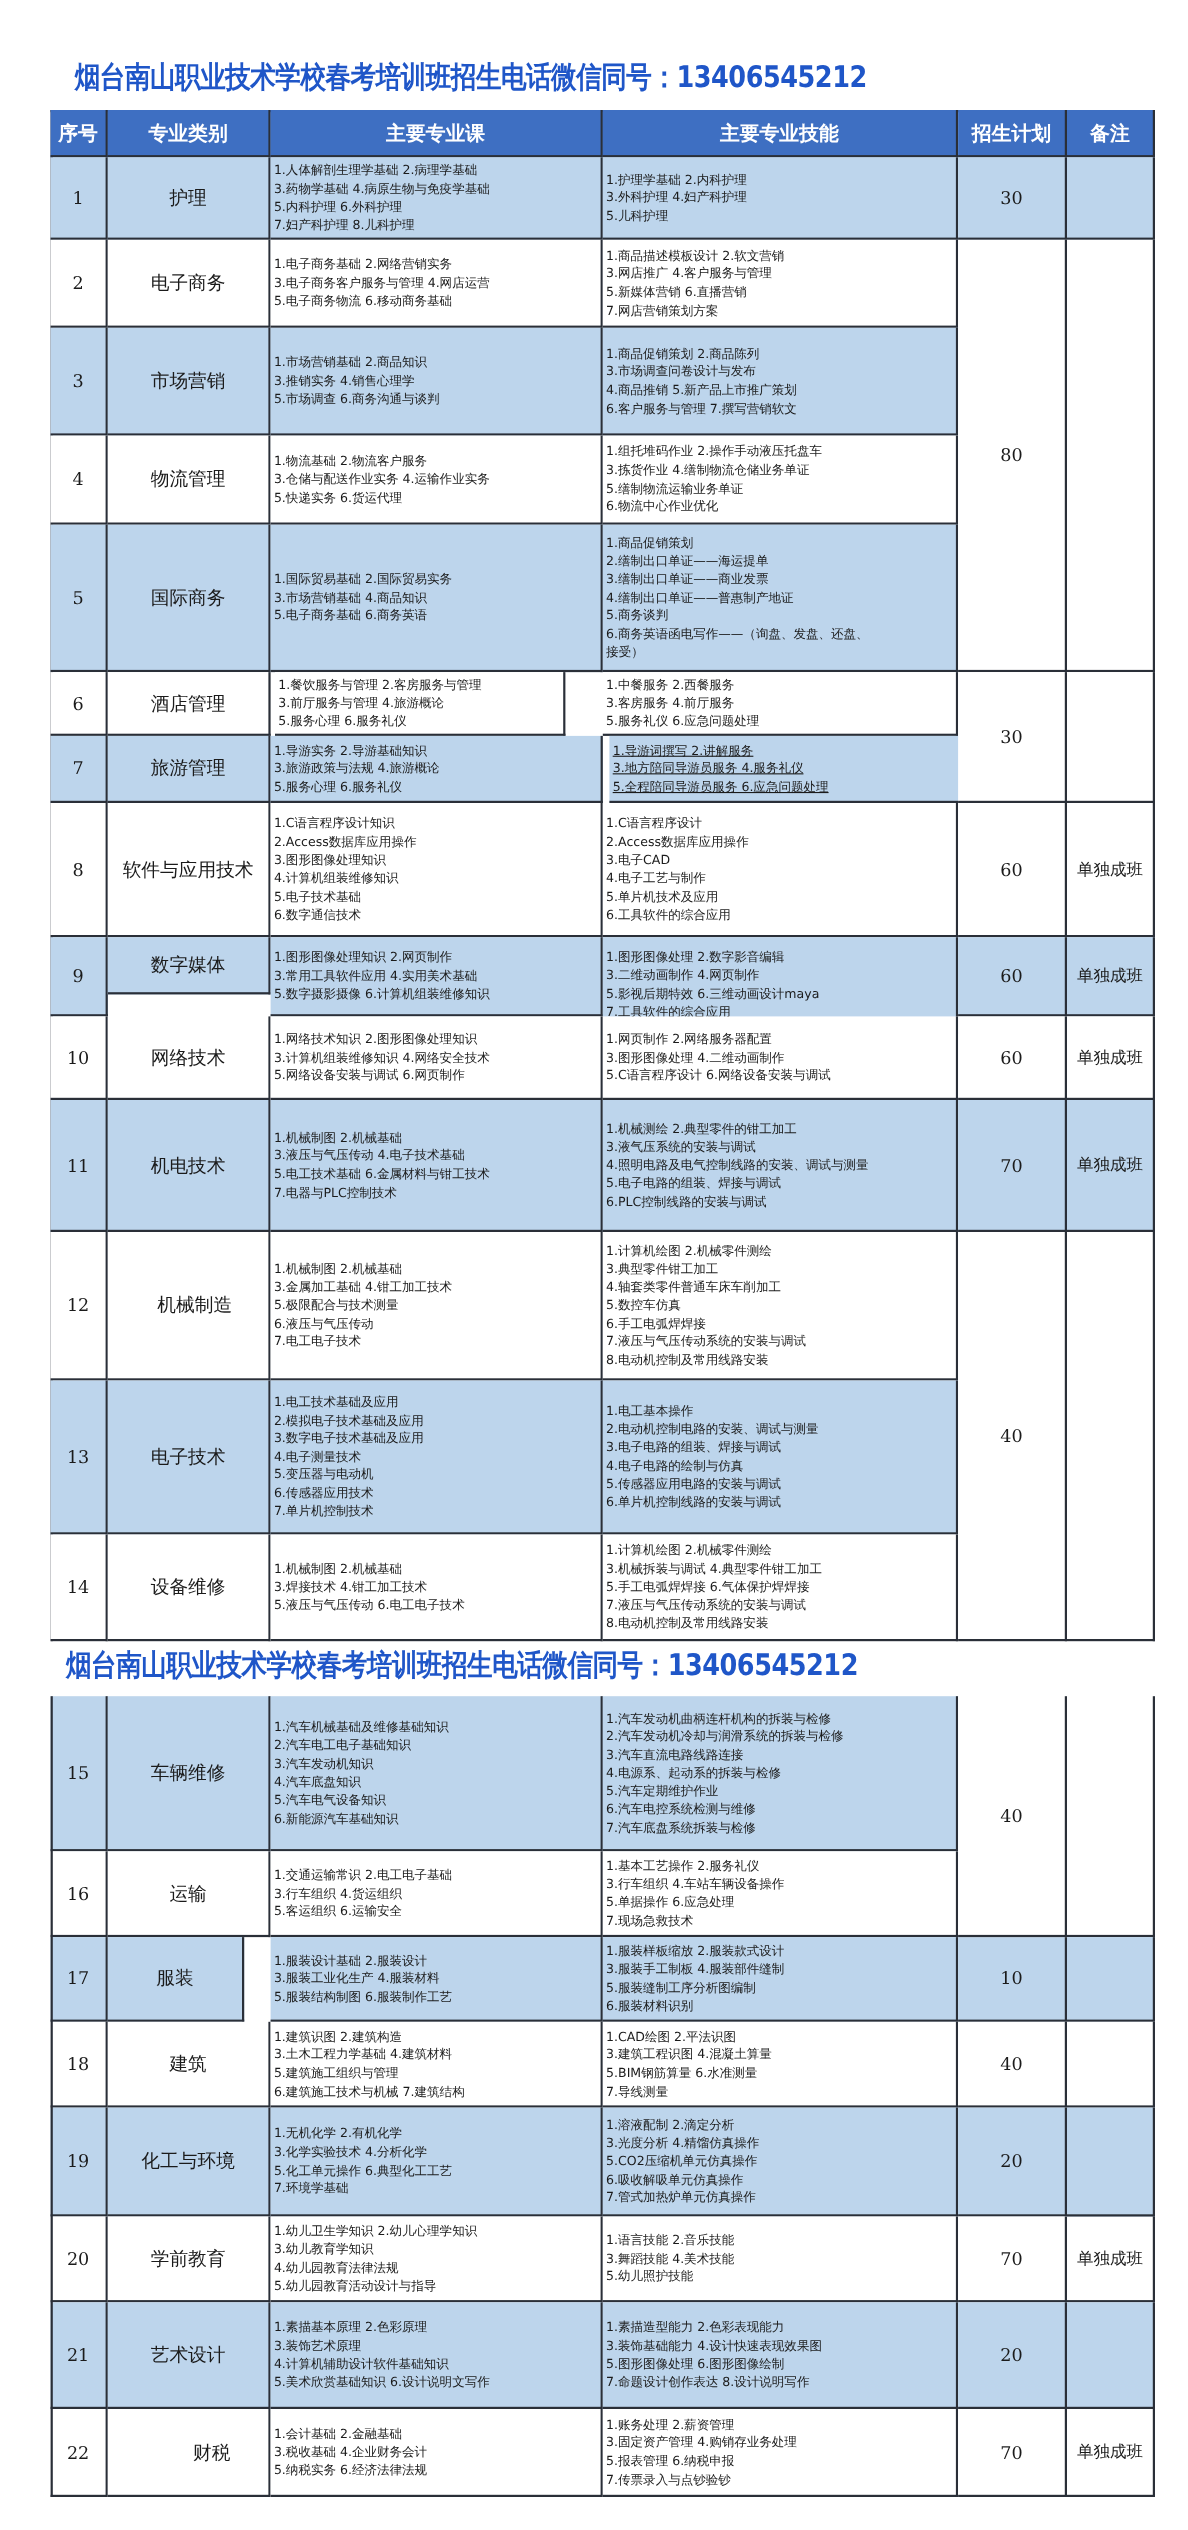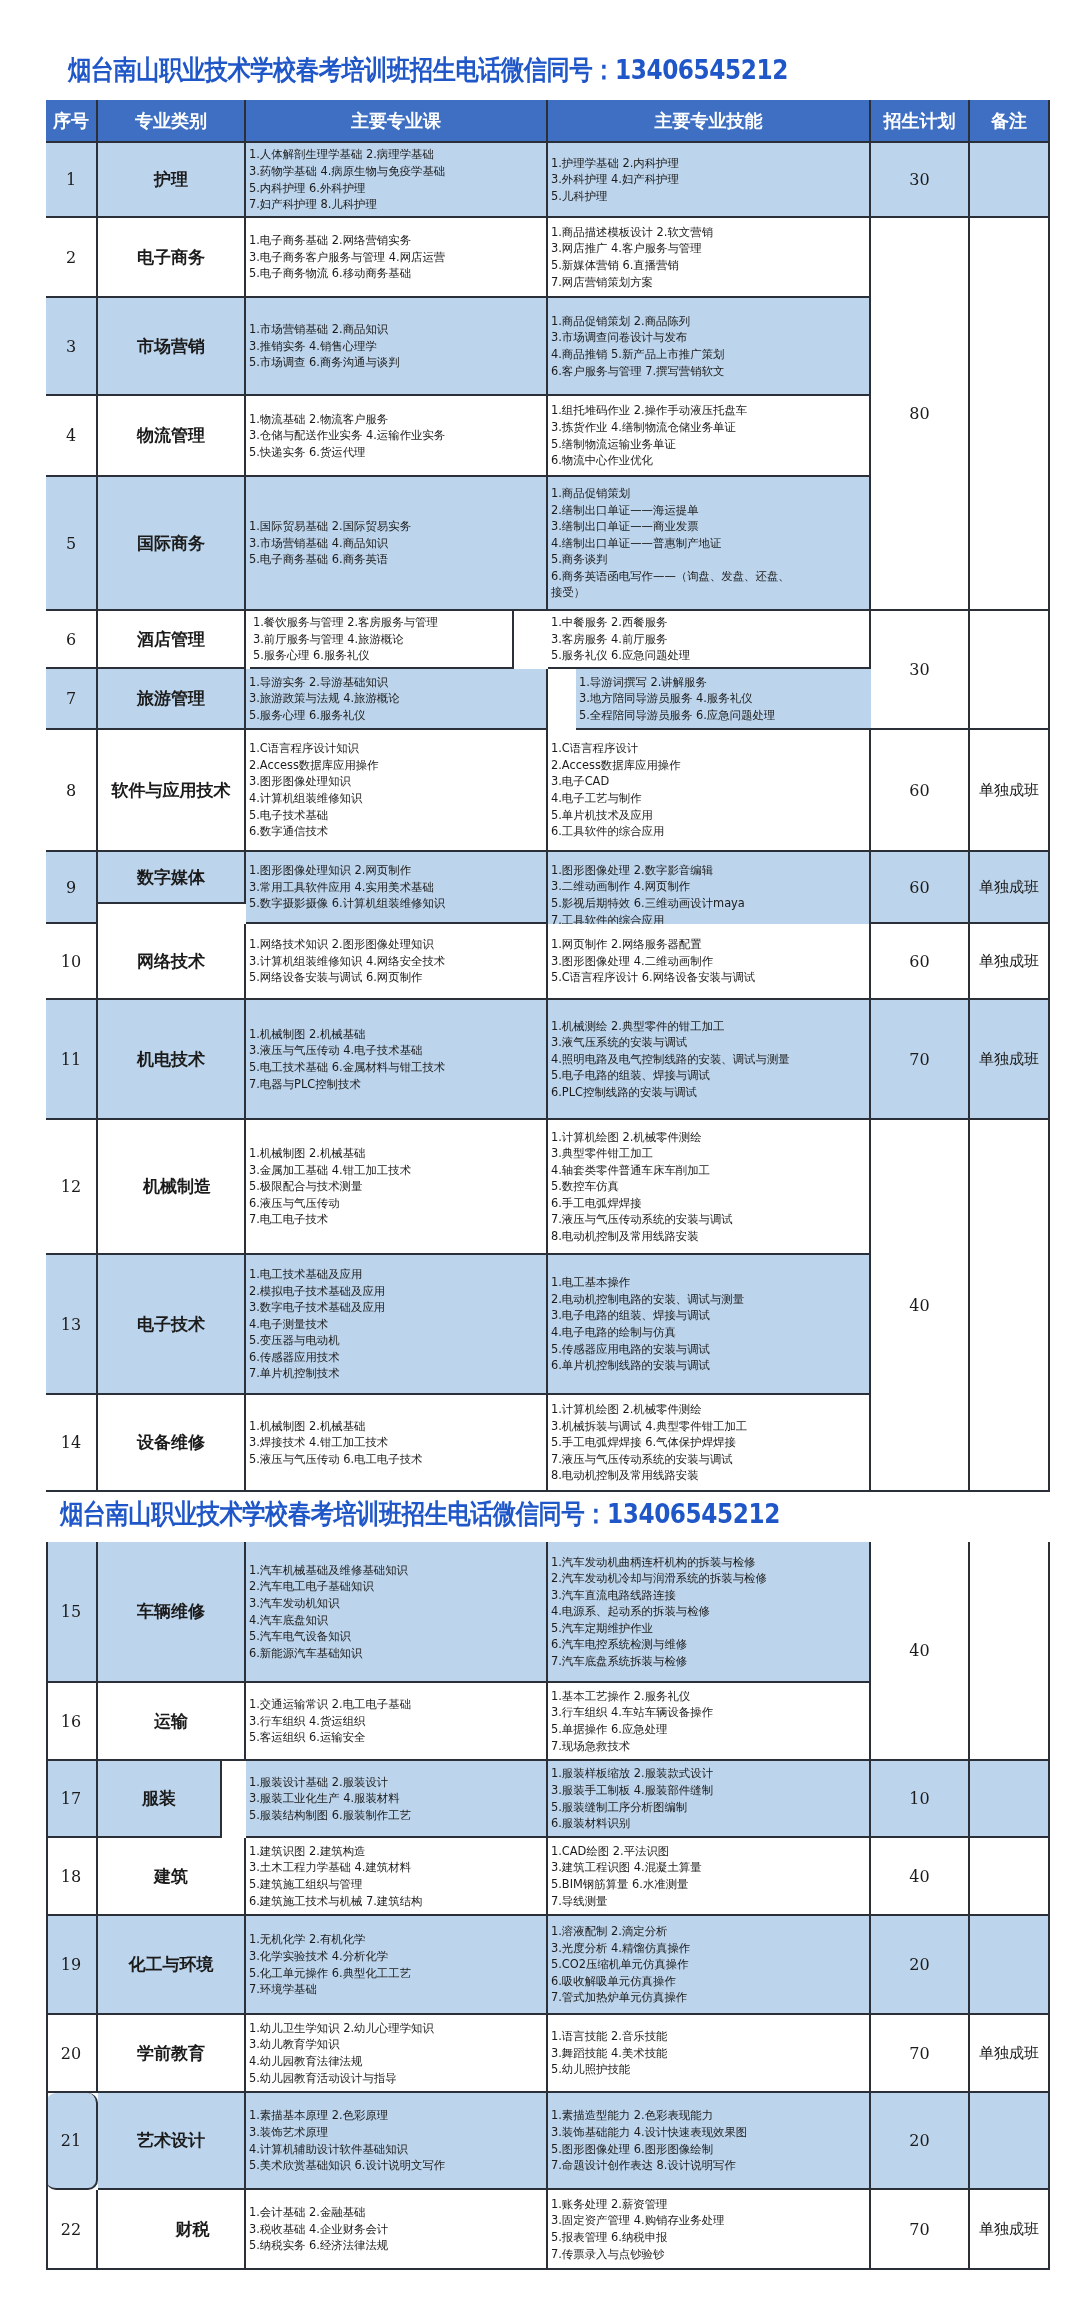--- a/index.html
+++ b/index.html
@@ -9,21 +9,21 @@
           letter-spacing:-0.5px;white-space:nowrap;transform:scaleX(0.86);transform-origin:left center;}
   .banner1{top:52px;}
   .banner2{top:1496px;left:60px;}
   .tbl{position:absolute;left:46px;width:1004px;}
   .cell{position:absolute;box-sizing:border-box;border-right:2px solid #2a2f38;border-bottom:2px solid #2a2f38;
         overflow:hidden;}
   .hdr{background:#3e6fc2;color:#ffffff;font-weight:bold;font-size:18px;display:flex;align-items:center;justify-content:center;}
   .blue{background:#bdd5ec;}
   .white{background:#ffffff;}
   .num{display:flex;align-items:center;justify-content:center;font-family:"DejaVu Serif","Liberation Serif",serif;font-size:16px;}
-  .cat{display:flex;align-items:center;justify-content:center;font-weight:bold;font-size:17px;text-align:center;}
+  .cat{display:flex;align-items:center;justify-content:center;font-weight:normal;font-size:17px;text-align:center;}
   .list{font-size:11.4px;line-height:1.45;padding:2px 3px;display:flex;flex-direction:column;justify-content:center;white-space:nowrap;}
   .list span{display:block;}
   .plan{display:flex;align-items:center;justify-content:center;font-family:"DejaVu Serif","Liberation Serif",serif;font-size:16px;}
   .note{display:flex;align-items:center;justify-content:center;font-size:15px;}
   .frame{position:absolute;box-sizing:border-box;border-left:2px solid #2a2f38;border-top:2px solid #2a2f38;}
 </style>
 </head>
 <body>
 
 <div class="banner banner1">烟台南山职业技术学校春考培训班招生电话微信同号：13406545212</div>
@@ -116,21 +116,21 @@
       <span>3.客房服务          4.前厅服务</span>
       <span>5.服务礼仪          6.应急问题处理</span>
     </div>
     <div class="cell blue num" style="left: 0px; top: 569px; width: 52px; height: 61px;">7</div>
     <div class="cell blue cat" style="left: 52px; top: 569px; width: 148px; height: 61px;">旅游管理</div>
     <div class="cell blue list" style="left: 200px; top: 569px; width: 302px; height: 61px;">
       <span>1.导游实务         2.导游基础知识</span>
       <span>3.旅游政策与法规   4.旅游概论</span>
       <span>5.服务心理         6.服务礼仪</span>
     </div>
-    <div class="cell blue list" style="left: 530px; top: 569px; width: 377px; height: 61px;">
+    <div class="cell blue list" style="left: 508px; top: 569px; width: 377px; height: 61px; text-decoration: underline;">
       <span>1.导游词撰写             2.讲解服务</span>
       <span>3.地方陪同导游员服务 4.服务礼仪</span>
       <span>5.全程陪同导游员服务 6.应急问题处理</span>
     </div>
     <div class="cell white num" style="left: 0px; top: 630px; width: 52px; height: 122px;">8</div>
     <div class="cell white cat" style="left: 52px; top: 630px; width: 148px; height: 122px;">软件与应用技术</div>
     <div class="cell white list" style="left: 200px; top: 630px; width: 302px; height: 122px;">
       <span>1.C语言程序设计知识</span>
       <span>2.Access数据库应用操作</span>
       <span>3.图形图像处理知识</span>
@@ -343,21 +343,21 @@
       <span>4.幼儿园教育法律法规</span>
       <span>5.幼儿园教育活动设计与指导</span>
     </div>
     <div class="cell white list" style="left: 502px; top: 473px; width: 323px; height: 78px;">
       <span>1.语言技能          2.音乐技能</span>
       <span>3.舞蹈技能          4.美术技能</span>
       <span>5.幼儿照护技能</span>
     </div>
     <div class="cell white plan" style="left: 825px; top: 473px; width: 99px; height: 78px;">70</div>
     <div class="cell white note" style="left: 924px; top: 473px; width: 80px; height: 78px;">单独成班</div>
-    <div class="cell blue num" style="left: 0px; top: 551px; width: 52px; height: 97px; border-radius: 10px;">21</div>
+    <div class="cell blue num" style="left: 0px; top: 551px; width: 52px; height: 97px;">21</div>
     <div class="cell blue cat" style="left: 52px; top: 551px; width: 148px; height: 97px;">艺术设计</div>
     <div class="cell blue list" style="left: 200px; top: 551px; width: 302px; height: 97px;">
       <span>1.素描基本原理      2.色彩原理</span>
       <span>3.装饰艺术原理</span>
       <span>4.计算机辅助设计软件基础知识</span>
       <span>5.美术欣赏基础知识 6.设计说明文写作</span>
     </div>
     <div class="cell blue list" style="left: 502px; top: 551px; width: 323px; height: 97px;">
       <span>1.素描造型能力      2.色彩表现能力</span>
       <span>3.装饰基础能力      4.设计快速表现效果图</span>

